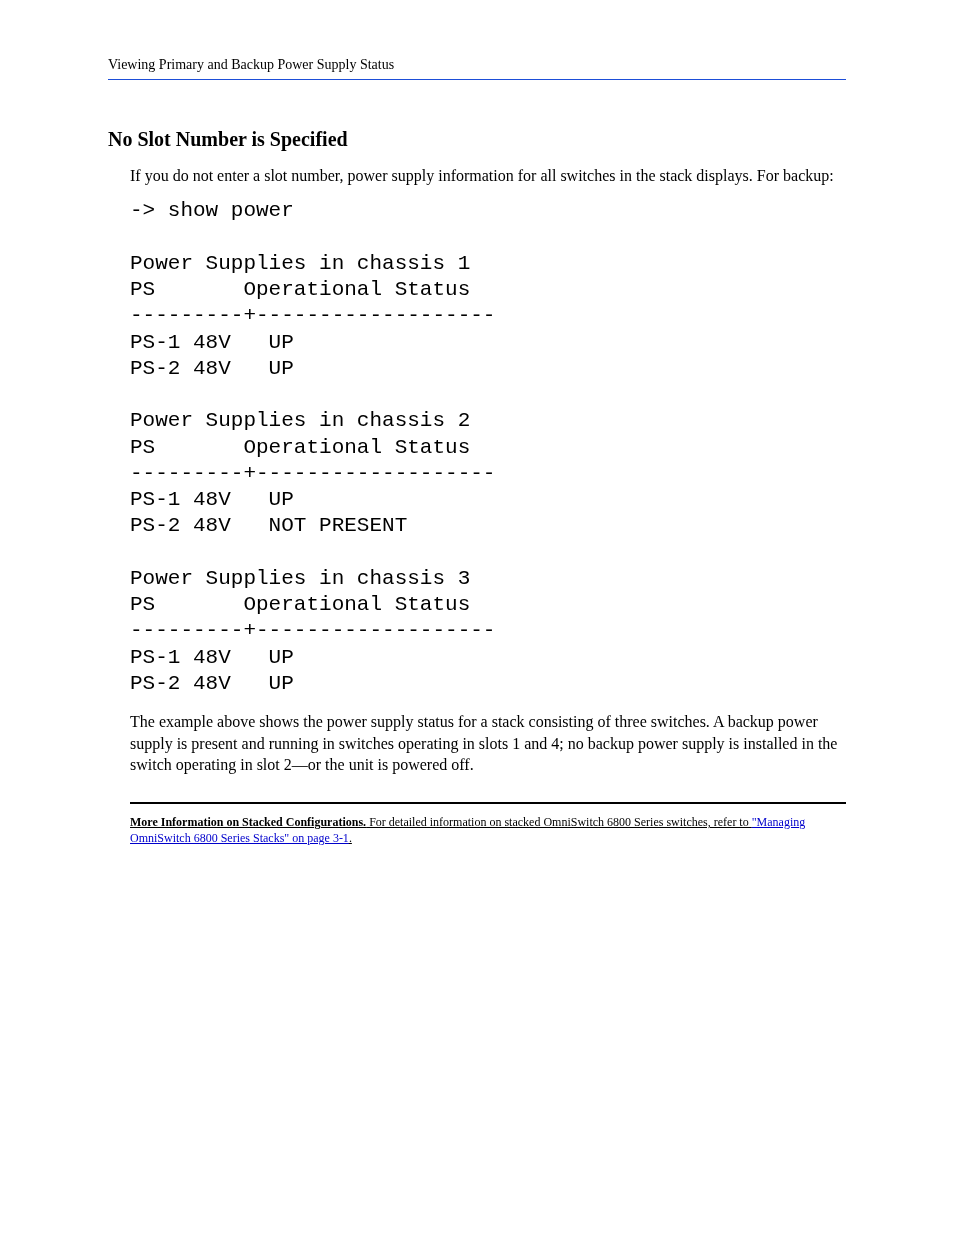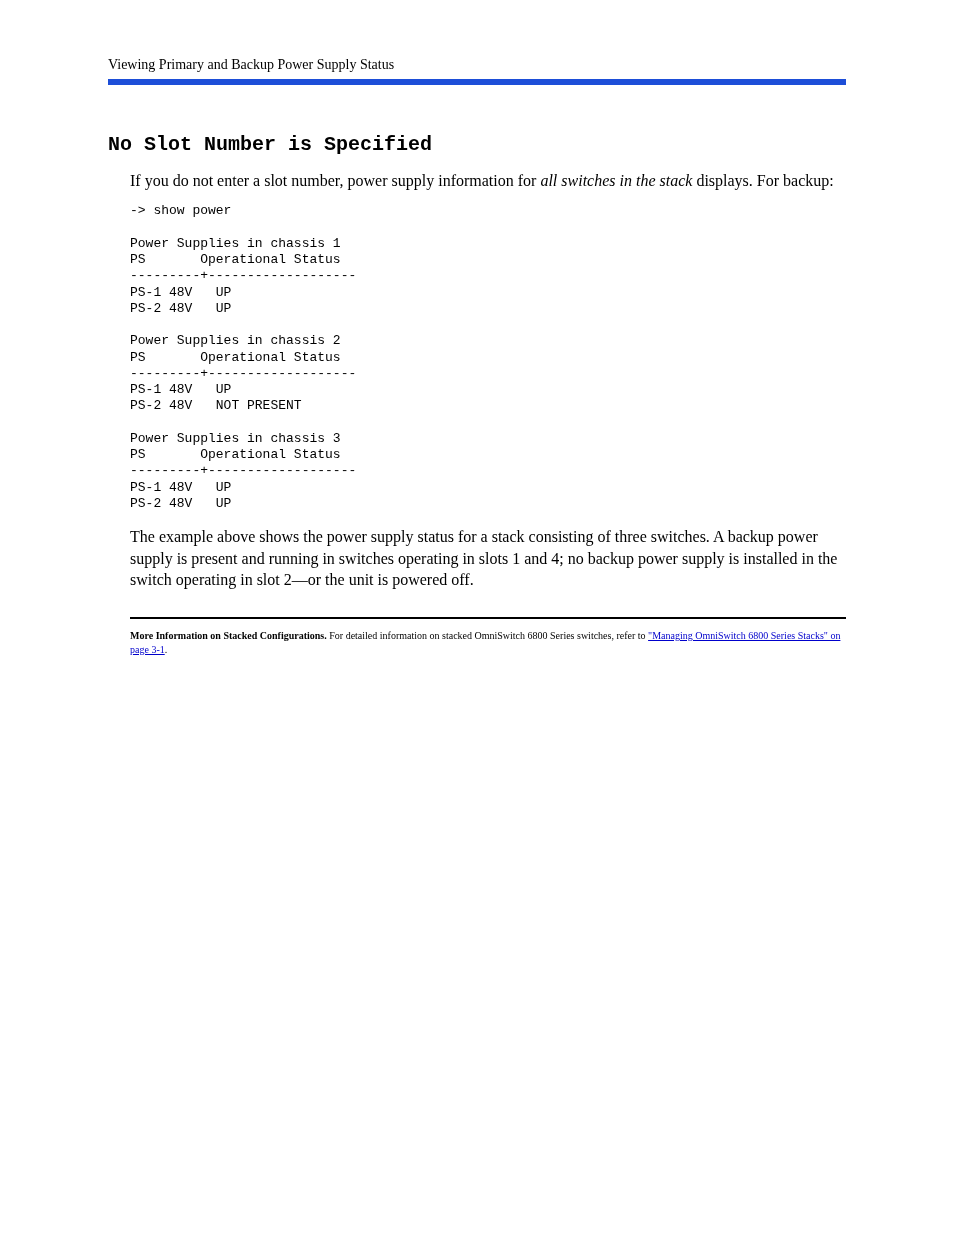--- a/index.html
+++ b/index.html
@@ -14,51 +14,52 @@
       height: 1235px;
       box-sizing: border-box;
       padding: 56px 108px 40px 108px;
       position: relative;
       font-size: 16px;
       line-height: 1.35;
     }
     .header {
       display: flex;
       justify-content: space-between;
-      border-bottom: 6px solid #1d4ed8;
+      border-bottom: 1px solid #1d4ed8;
       padding-bottom: 4px;
       font-size: 14px;
     }
     .section-heading {
-      font-family: Liberation Mono, monospace;
+      font-family: Liberation Serif, serif;
       font-weight: bold;
       font-size: 20px;
       margin-top: 46px;
       margin-bottom: 12px;
     }
     .body-text {
       font-size: 16px;
       margin: 0 0 10px 22px;
     }
-    .italic { font-style: italic; }
+    .italic { }
     .code-block {
       font-family: "Courier New", Courier, monospace;
       white-space: pre;
-      font-size: 13px;
+      font-size: 21px;
       margin: 12px 0 14px 22px;
       line-height: 1.25;
     }
     .hr-rule {
       border: none;
       border-top: 2px solid #000;
       margin: 26px 0 10px 22px;
     }
     .more-info {
       margin: 0 0 0 22px;
-      font-size: 10px;
+      font-size: 12px;
+      text-decoration: underline;
     }
     .bold { font-weight: bold; }
     .link { color: #0000cc; }
     .footer {
       position: absolute;
       bottom: 42px;
       left: 108px;
       right: 108px;
       border-top: 1px solid #000;
       padding-top: 4px;

